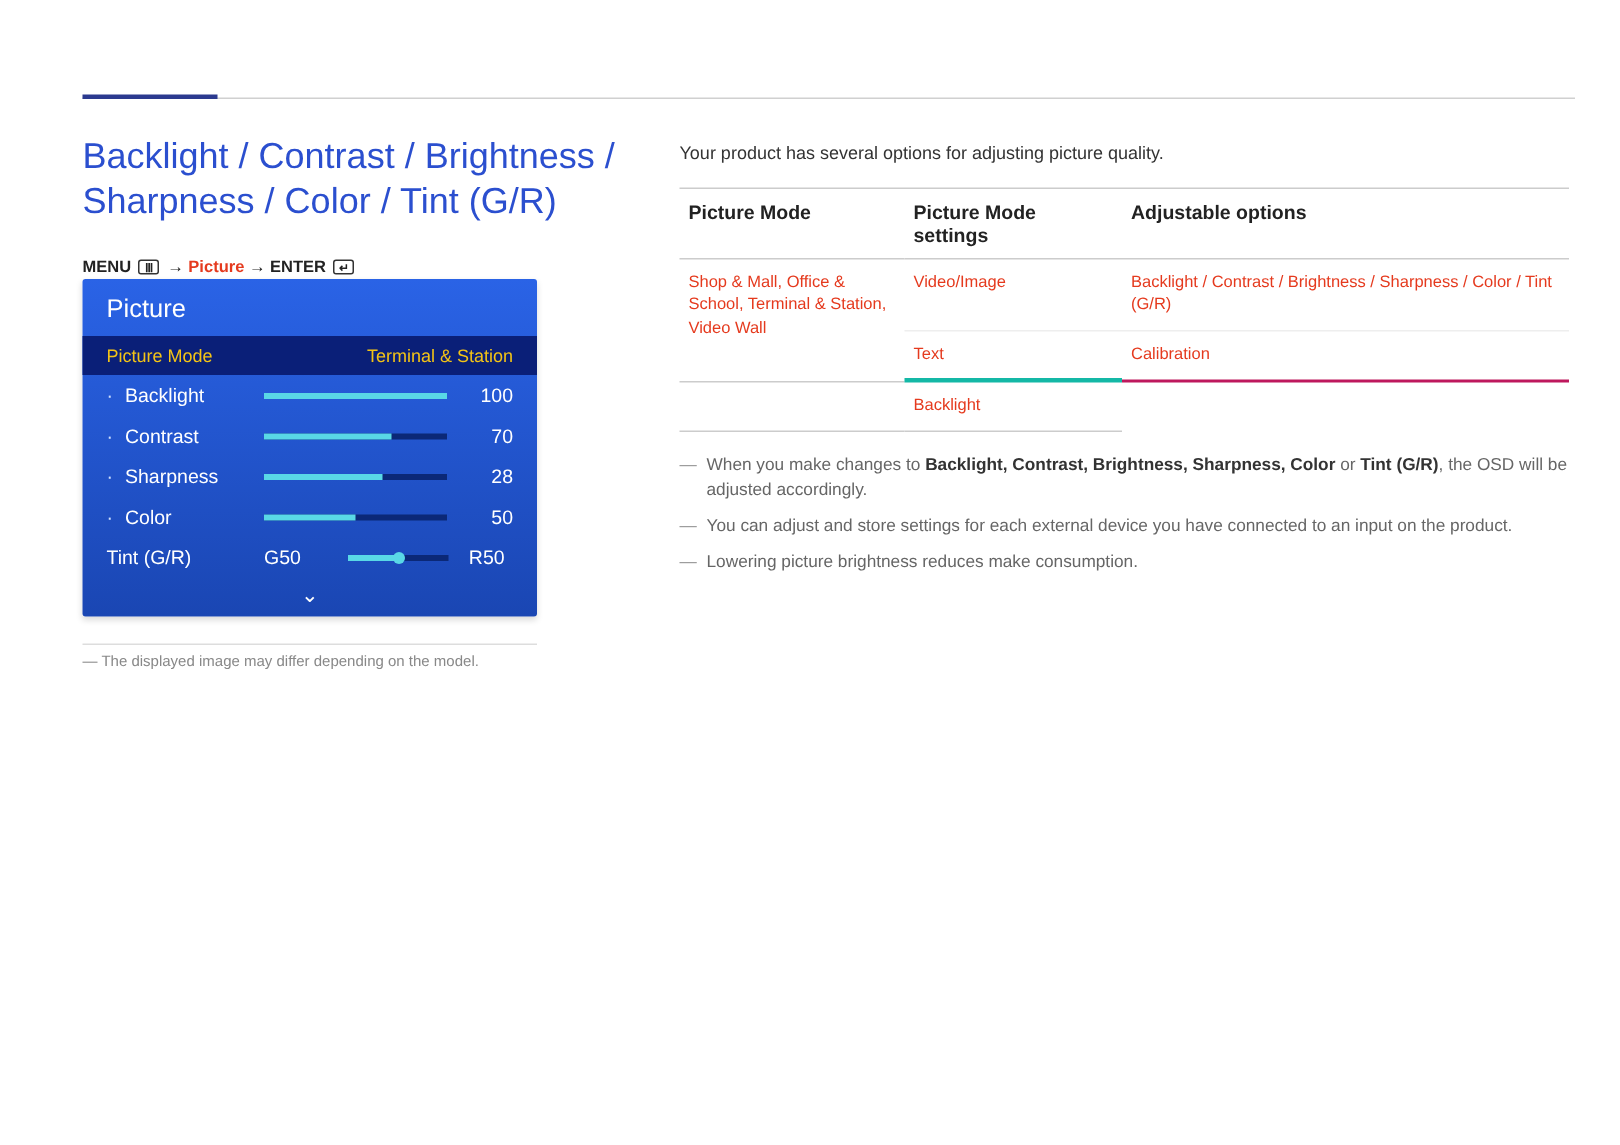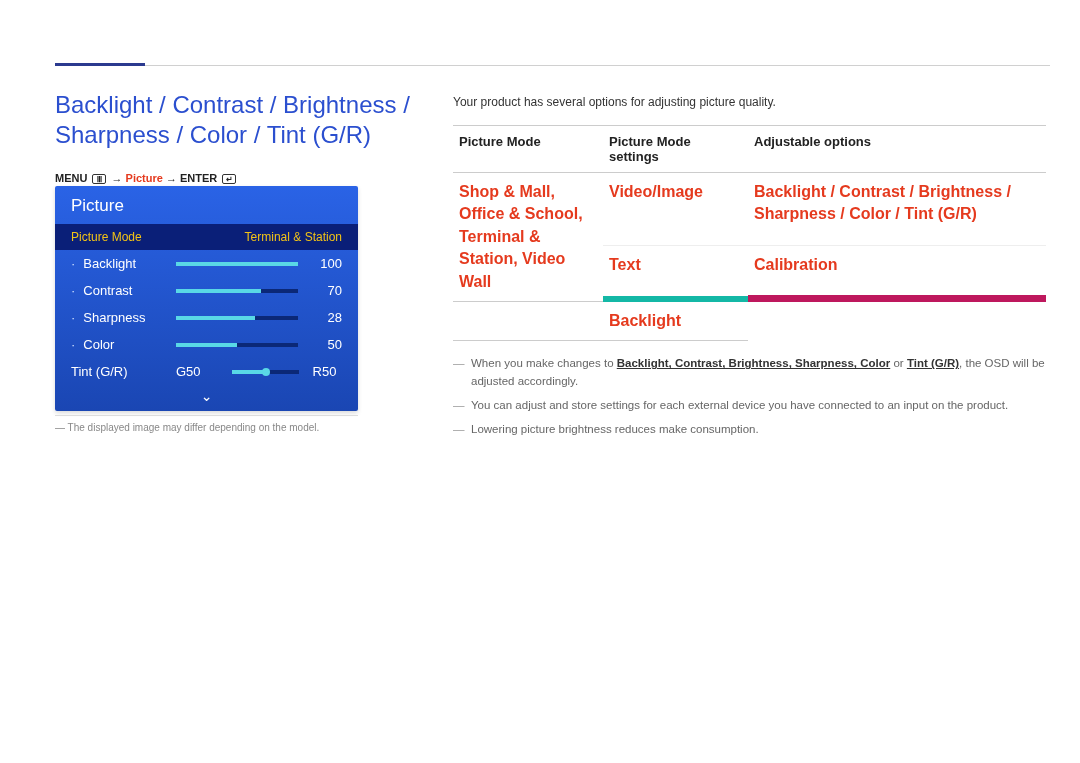--- a/index.html
+++ b/index.html
@@ -131,21 +131,21 @@
     flex:1; height:4px; background:#0b2877; position:relative; margin:0 8px;
   }
   .tint-slider .fill-l { position:absolute; left:0; top:0; bottom:0; width:50%; background:#59d8e6;}
   .tint-slider .knob { position:absolute; left:50%; top:50%; width:8px; height:8px; margin-left:-4px; margin-top:-4px; background:#59d8e6; border-radius:50%;}
   .osd-chevron {
     text-align:center; color:#fff; font-size:14px; padding:3px 0 0 0;
   }
   .footnote-left {
     font-size: 10px;
     color: #888;
-    margin-top: 4px;
+    margin-top: 18px;
     border-top: 1px solid #ddd;
     padding-top: 6px;
     width: 303px;
   }
   .intro {
     font-size: 12px;
     color: #333;
     margin-bottom: 16px;
   }
   .table {
@@ -158,42 +158,42 @@
     font-weight: bold;
     color: #222;
     padding: 8px 6px;
     border-bottom: 1px solid #ccc;
     font-size: 13px;
   }
   .td {
     padding: 8px 6px;
     border-bottom: 1px solid #eee;
     color: #e53a1e;
-    font-weight: bold;
-    font-size: 16px;
+    font-weight: normal;
+    font-size: 11px;
     line-height: 1.4;
   }
   .notes {
     margin-top: 14px;
     font-size: 11.5px;
     color: #666;
     line-height: 1.55;
   }
   .notes .note {
     position: relative;
     padding-left: 18px;
     margin-bottom: 6px;
   }
   .notes .note::before {
     content: "―";
     position: absolute;
     left: 0;
     color: #999;
   }
-  .notes b { color: #333; font-weight: bold; text-decoration: underline; }
+  .notes b { color: #333; font-weight: bold; }
 </style>
 </head>
 <body>
 
 <div class="hr-top"></div>
 <div class="hr-top-blue"></div>
 
 <div class="left-col">
   <h1 class="main-title">Backlight / Contrast / Brightness / Sharpness / Color / Tint (G/R)</h1>
 
@@ -273,23 +273,23 @@
 
   <div class="table">
     <div class="th">Picture Mode</div>
     <div class="th">Picture Mode settings</div>
     <div class="th">Adjustable options</div>
 
     <div class="td" style="grid-row: span 2; border-bottom:1px solid #ccc;">Shop &amp; Mall, Office &amp; School, Terminal &amp; Station, Video Wall</div>
     <div class="td">Video/Image</div>
     <div class="td">Backlight / Contrast / Brightness / Sharpness / Color / Tint (G/R)</div>
 
-    <div class="td" style="border-bottom:6px solid #14b8a6;">Text</div>
-
-    <div class="td" style="border-bottom:7px solid #be185d;">Calibration</div>
+    <div class="td" style="border-bottom:3px solid #14b8a6;">Text</div>
+
+    <div class="td" style="border-bottom:2px solid #be185d;">Calibration</div>
     <div class="td" style="border-bottom:1px solid #ccc;"></div>
     <div class="td" style="border-bottom:1px solid #ccc;">Backlight</div>
   </div>
 
   <div class="notes">
     <div class="note">
       <span>When you make changes to </span><b>Backlight, Contrast, Brightness, Sharpness, Color</b><span> or </span><b>Tint (G/R)</b><span>, the OSD will be adjusted accordingly.</span>
     </div>
     <div class="note">You can adjust and store settings for each external device you have connected to an input on the product.</div>
     <div class="note">Lowering picture brightness reduces make consumption.</div>

